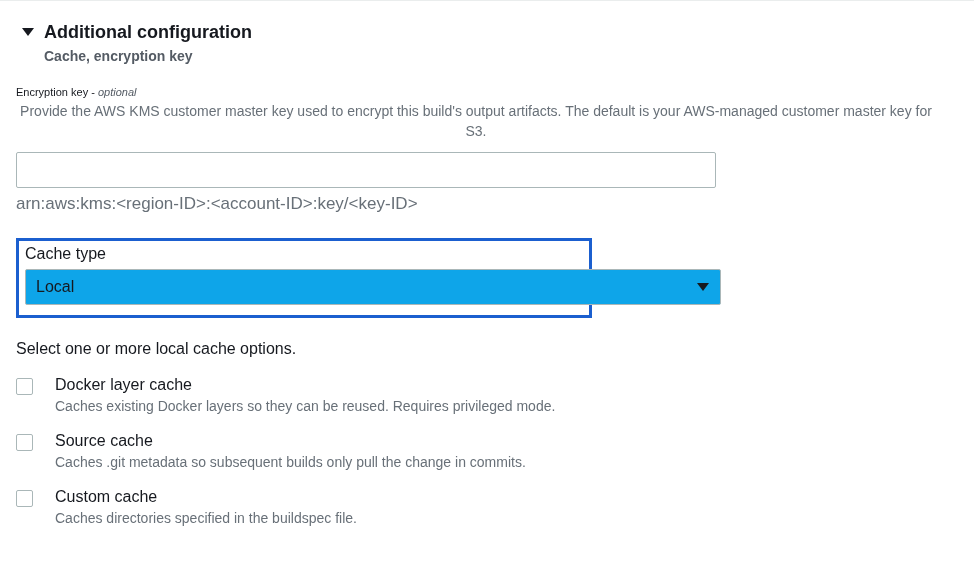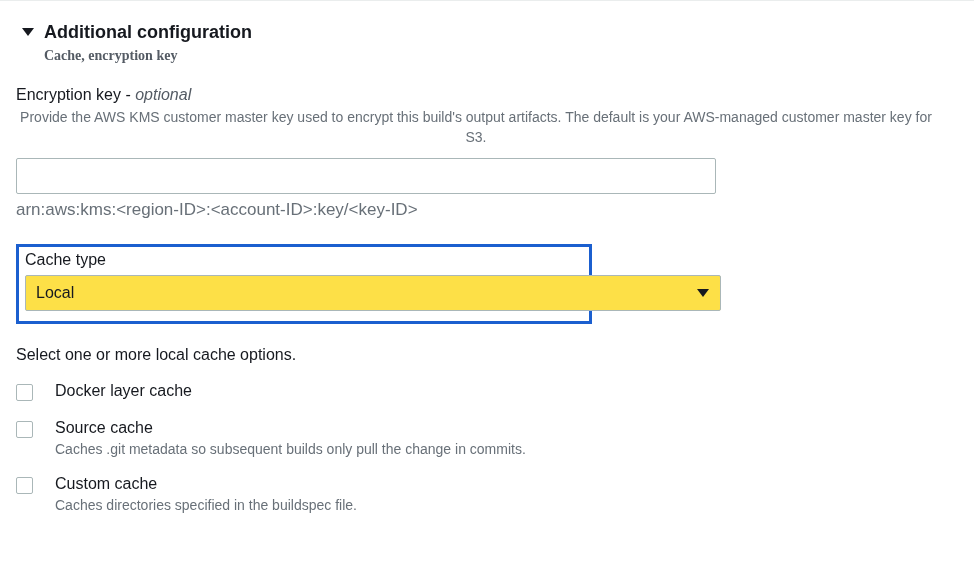--- a/index.html
+++ b/index.html
@@ -37,27 +37,26 @@
       font-weight: 700;
       color: #16191f;
       line-height: 1.3;
     }
     .expand-subtitle {
       font-size: 14px;
       font-weight: 700;
       color: #545b64;
       margin-top: 4px;
       margin-left: 28px;
-      font-family: Liberation Serif, serif;
     }
     .field-group {
       margin-top: 22px;
     }
     .field-label {
-      font-size: 16px;
+      font-size: 11px;
       color: #16191f;
       font-weight: 400;
     }
     .optional {
       font-style: italic;
       color: #545b64;
     }
     .field-desc {
       font-size: 14px;
       color: #687078;
@@ -94,21 +93,21 @@
     }
     .select-wrap {
       position: relative;
       width: 696px;
     }
     .select-box {
       width: 100%;
       height: 36px;
       border: 1px solid #aab7b8;
       border-radius: 2px;
-      background: #fde047;
+      background: #0ea5e9;
       padding: 6px 34px 6px 10px;
       font-size: 16px;
       color: #16191f;
       display: flex;
       align-items: center;
       cursor: pointer;
     }
     .select-caret {
       position: absolute;
       right: 12px;
@@ -184,20 +183,21 @@
       <div class="select-caret"></div>
     </div>
   </div>
 
   <div class="section-label">Select one or more local cache options.</div>
 
   <div class="check-row">
     <div class="checkbox"></div>
     <div class="check-body">
       <div class="check-title">Docker layer cache</div>
+      <div class="check-desc">Caches existing Docker layers so they can be reused. Requires privileged mode.</div>
     </div>
   </div>
 
   <div class="check-row">
     <div class="checkbox"></div>
     <div class="check-body">
       <div class="check-title">Source cache</div>
       <div class="check-desc">Caches .git metadata so subsequent builds only pull the change in commits.</div>
     </div>
   </div>

